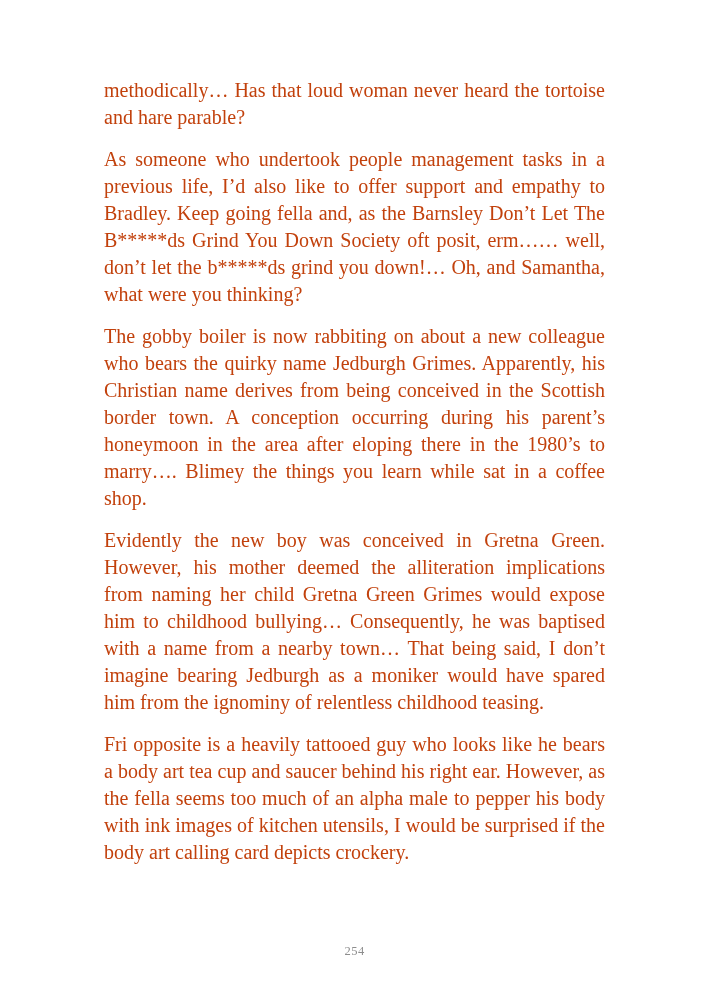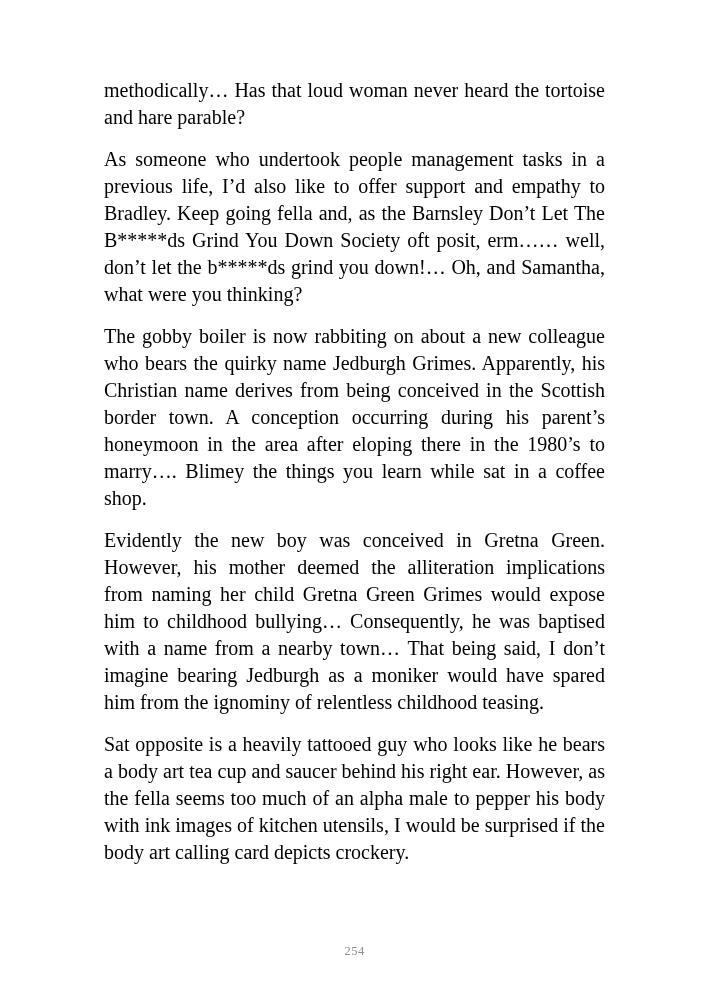--- a/index.html
+++ b/index.html
@@ -16,21 +16,21 @@
   }
   .text-block {
     position: absolute;
     left: 104px;
     top: 77px;
     width: 501px;
   }
   .text-block p {
     font-size: 20px;
     line-height: 27px;
-    color: #000000;
+    color: #c2410c;
     text-align: justify;
     margin: 0 0 15px 0;
   }
   .page-footer {
     position: absolute;
     left: 0;
     top: 941px;
     width: 100%;
     text-align: center;
   }
@@ -42,18 +42,18 @@
 </style>
 </head>
 <body>
 
 <div class="page">
   <div class="text-block">
     <p>methodically… Has that loud woman never heard the tortoise and hare parable?</p>
     <p>As someone who undertook people management tasks in a previous life, I’d also like to offer support and empathy to Bradley. Keep going fella and, as the Barnsley Don’t Let The B*****ds Grind You Down Society oft posit, erm…… well, don’t let the b*****ds grind you down!… Oh, and Samantha, what were you thinking?</p>
     <p>The gobby boiler is now rabbiting on about a new colleague who bears the quirky name Jedburgh Grimes. Apparently, his Christian name derives from being conceived in the Scottish border town. A conception occurring during his parent’s honeymoon in the area after eloping there in the 1980’s to marry…. Blimey the things you learn while sat in a coffee shop.</p>
     <p>Evidently the new boy was conceived in Gretna Green. However, his mother deemed the alliteration implications from naming her child Gretna Green Grimes would expose him to childhood bullying… Consequently, he was baptised with a name from a nearby town… That being said, I don’t imagine bearing Jedburgh as a moniker would have spared him from the ignominy of relentless childhood teasing.</p>
-    <p>Sat opposite is a heavily tattooed guy who looks like he bears a body art tea cup and saucer behind his right ear. However, as the fella seems too much of an alpha male to pepper his body with ink images of kitchen utensils, I would be surprised if the body art calling card depicts crockery.</p>
+    <p>Fri opposite is a heavily tattooed guy who looks like he bears a body art tea cup and saucer behind his right ear. However, as the fella seems too much of an alpha male to pepper his body with ink images of kitchen utensils, I would be surprised if the body art calling card depicts crockery.</p>
   </div>
   <div class="page-footer">
     <span class="page-number">254</span>
   </div>
 </div>
 
 </body></html>

